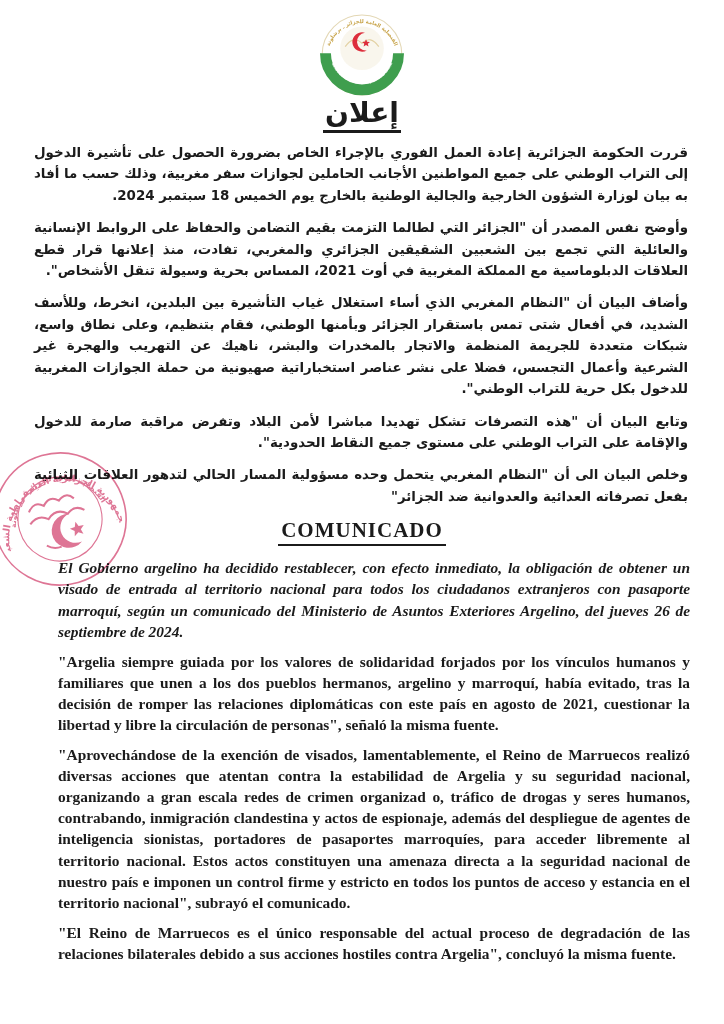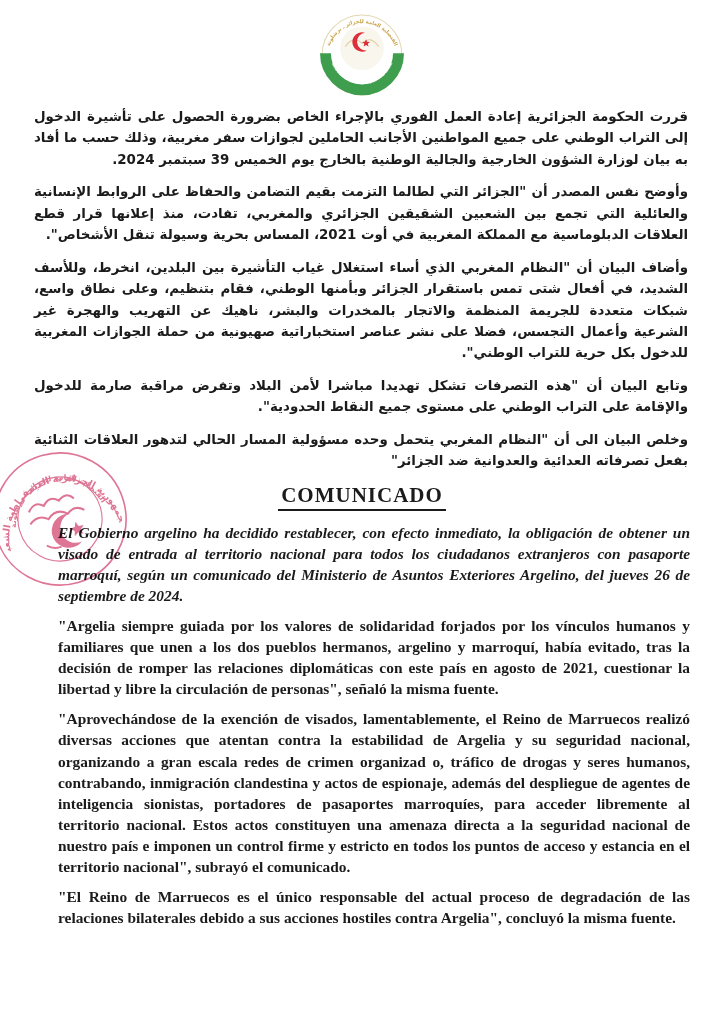--- a/index.html
+++ b/index.html
@@ -95,23 +95,26 @@
         <textPath href="#logoBandTextArc" startOffset="50%" text-anchor="middle">Consulado General de Argelia - Barcelona</textPath>
       </text>
 
       <g>
         <path d="M 50,23 a 11.5,11.5 0 1 0 8.5,19.3 a 9.3,9.3 0 1 1 -8.5,-19.3 z" fill="#dd2e3c" transform="rotate(18 50 34.5)"></path>
         <path d="M 54.8,31.2 l 1.3,3.1 3.4,0.2 -2.6,2.2 0.9,3.3 -3,-1.8 -2.9,1.8 0.8,-3.3 -2.6,-2.2 3.4,-0.2 z" fill="#dd2e3c"></path>
       </g>
     </svg>
   </div>
 
+  <div class="ar-title-row">
+    <span class="ar-title">إعلان</span>
+  </div>
 
   <div class="ar-section">
-    <p>قررت الحكومة الجزائرية إعادة العمل الفوري بالإجراء الخاص بضرورة الحصول على تأشيرة الدخول إلى التراب الوطني على جميع المواطنين الأجانب الحاملين لجوازات سفر مغربية، وذلك حسب ما أفاد به بيان لوزارة الشؤون الخارجية والجالية الوطنية بالخارج يوم الخميس 39 سبتمبر 2024.</p>
+    <p>قررت الحكومة الجزائرية إعادة العمل الفوري بالإجراء الخاص بضرورة الحصول على تأشيرة الدخول إلى التراب الوطني على جميع المواطنين الأجانب الحاملين لجوازات سفر مغربية، وذلك حسب ما أفاد به بيان لوزارة الشؤون الخارجية والجالية الوطنية بالخارج يوم الخميس 18 سبتمبر 2024.</p>
     <p>وأوضح نفس المصدر أن "الجزائر التي لطالما التزمت بقيم التضامن والحفاظ على الروابط الإنسانية والعائلية التي تجمع بين الشعبين الشقيقين الجزائري والمغربي، تفادت، منذ إعلانها قرار قطع العلاقات الدبلوماسية مع المملكة المغربية في أوت 2021، المساس بحرية وسيولة تنقل الأشخاص".</p>
     <p>وأضاف البيان أن "النظام المغربي الذي أساء استغلال غياب التأشيرة بين البلدين، انخرط، وللأسف الشديد، في أفعال شتى تمس باستقرار الجزائر وبأمنها الوطني، فقام بتنظيم، وعلى نطاق واسع، شبكات متعددة للجريمة المنظمة والاتجار بالمخدرات والبشر، ناهيك عن التهريب والهجرة غير الشرعية وأعمال التجسس، فضلا على نشر عناصر استخباراتية صهيونية من حملة الجوازات المغربية للدخول بكل حرية للتراب الوطني".</p>
     <p>وتابع البيان أن "هذه التصرفات تشكل تهديدا مباشرا لأمن البلاد وتفرض مراقبة صارمة للدخول والإقامة على التراب الوطني على مستوى جميع النقاط الحدودية".</p>
     <p>وخلص البيان الى أن "النظام المغربي يتحمل وحده مسؤولية المسار الحالي لتدهور العلاقات الثنائية بفعل تصرفاته العدائية والعدوانية ضد الجزائر"</p>
   </div>
 
   <div class="es-title-row">
     <span class="es-title">COMUNICADO</span>
   </div>
 

